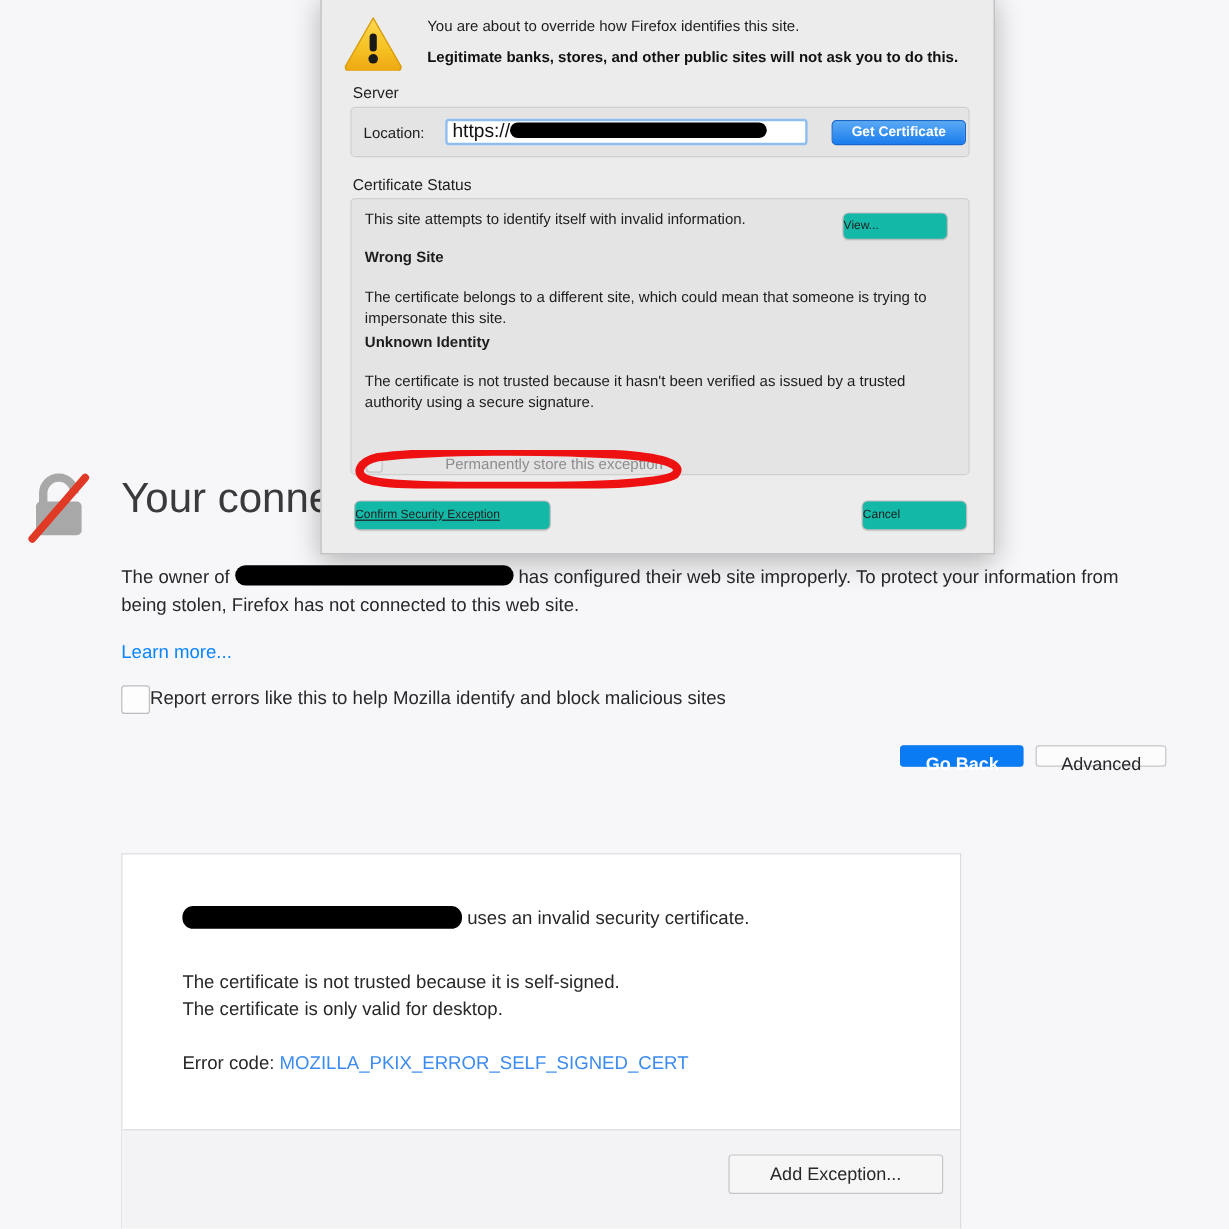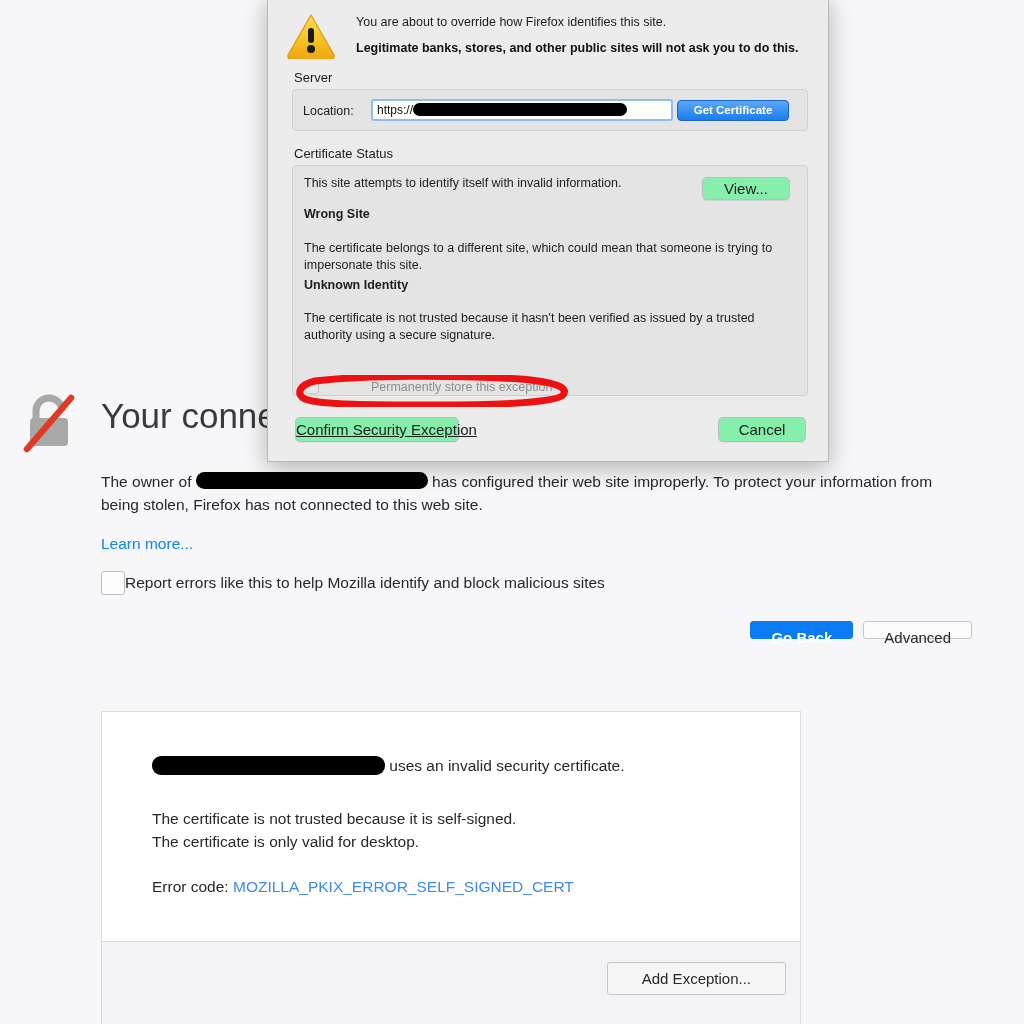--- a/index.html
+++ b/index.html
@@ -181,31 +181,31 @@
   .loc-label {
     position: absolute; left: 35px; top: 108px;
     font-size: 12.5px; color: #1d1d1f;
   }
   .loc-input {
     position: absolute; left: 103px; top: 103px;
     width: 302px; height: 22px;
     background: #ffffff;
     border: 2px solid #8fbdf0;
     border-radius: 3px;
-    font-size: 12px;
+    font-size: 16px;
     color: #111;
     padding: 0 4px;
     line-height: 18px;
     overflow: hidden;
     white-space: nowrap;
   }
   .redact.r3 { width: 214px; height: 13px; border-radius: 7px; top: -1px; margin-left: 0px; }
 
   .get-cert {
-    position: absolute; left: 409px; top: 104px;
+    position: absolute; left: 425px; top: 104px;
     width: 112px; height: 21px;
     background: linear-gradient(#5aa9f5, #1b7ced);
     border: 1px solid #1567c9;
     border-radius: 4px;
     color: #fff;
     font-size: 11.5px;
     font-weight: bold;
     text-align: center;
     line-height: 19px;
     cursor: pointer;
@@ -217,26 +217,26 @@
     color: #1d1d1f;
     line-height: 17px;
   }
   .cs-text.t1 { left: 36px; top: 179px; width: 430px; }
   .cs-text.h1 { left: 36px; top: 210px; font-weight: bold; }
   .cs-text.t2 { left: 36px; top: 244px; width: 492px; }
   .cs-text.h2 { left: 36px; top: 281px; font-weight: bold; }
   .cs-text.t3 { left: 36px; top: 314px; width: 492px; }
   .btn-mac {
     position: absolute;
-    background: #86efac;
+    background: #14b8a6;
     border: 1px solid #bcbcbc;
     border-radius: 5px;
-    font-size: 15px;
+    font-size: 10px;
     color: #1d1d1f;
-    text-align: center;
+    text-align: left;
     cursor: pointer;
     box-shadow: 0 1px 0 rgba(0,0,0,0.06);
     white-space: nowrap;
   }
   .btn-view { left: 434px; top: 181px; width: 88px; height: 23px; line-height: 21px; }
 
   .perm-row {
     position: absolute;
     left: 37px; top: 384px;
     display: flex; align-items: center; gap: 44px;

